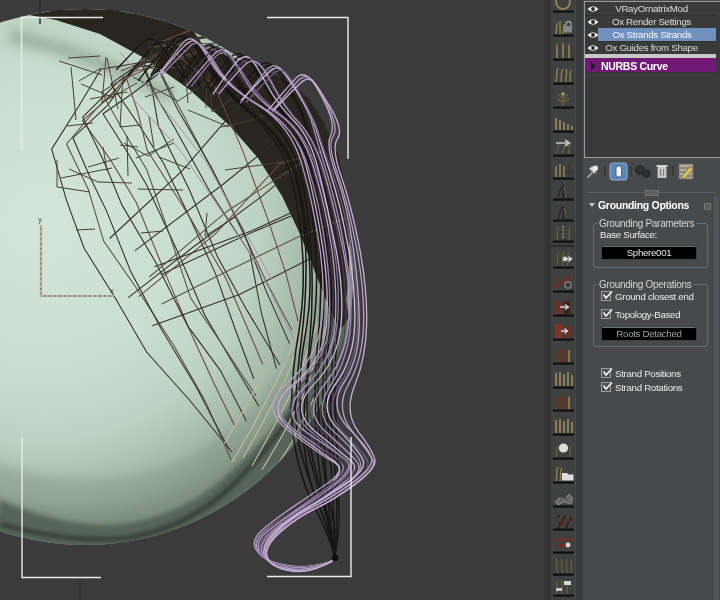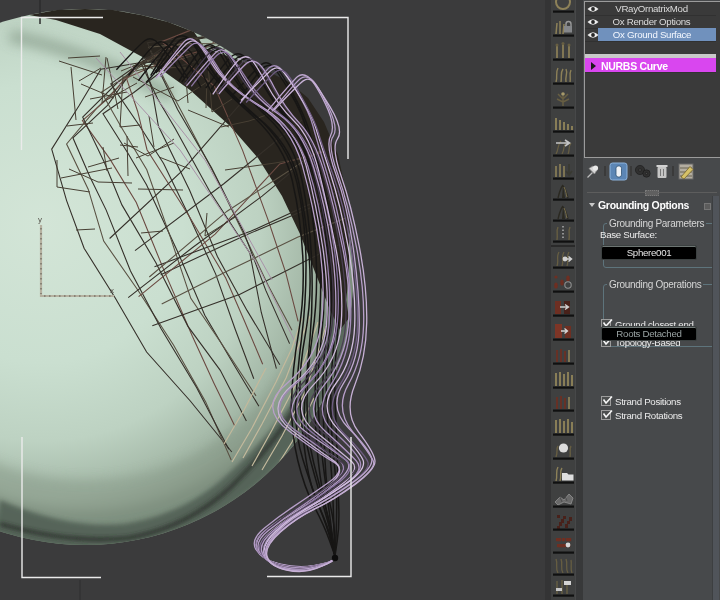--- a/index.html
+++ b/index.html
@@ -6,31 +6,31 @@
 #strip{position:absolute;left:545px;top:0;width:38px;height:600px;background:#3f4040;border-left:6px solid #343435;box-sizing:border-box;}
 #strip .ic{position:absolute;left:1px;width:24px;height:21px;}
 #strip::after{content:"";position:absolute;right:0;top:0;width:7px;height:600px;background:#38393a;border-left:1px solid #474849;}
 #panel{position:absolute;left:583px;top:0;width:137px;height:600px;background:#47494b;font-size:9.7px;letter-spacing:-0.3px;}
 #mlist{position:absolute;left:1px;top:1px;width:147px;height:157px;background:#3a3a3a;border:1px solid #9b9b9b;box-sizing:border-box;}
 .mrow{position:absolute;left:0;width:131px;height:13px;border-bottom:1px solid #313131;color:#dcdcdc;}
 .mrow .eye{position:absolute;left:2px;top:2px;}
 .mrow .lbl{position:absolute;left:14px;right:12px;top:0;height:13px;line-height:13.5px;text-align:center;white-space:nowrap;}
 .sel{background:#7091bd;color:#f4f8ff;}
 .lightrow{position:absolute;left:0;top:52px;width:131px;height:4px;background:#c9c9c9;}
-.nurbs{position:absolute;left:0;top:56px;width:131px;height:14px;background:#d946ef;border-bottom:1px solid #333;color:#fff;font-weight:bold;font-size:10.5px;}
+.nurbs{position:absolute;left:0;top:56px;width:131px;height:14px;background:#701a75;border-bottom:1px solid #333;color:#fff;font-weight:bold;font-size:10.5px;}
 .nurbs span{position:absolute;left:16px;top:1px;line-height:14px;white-space:nowrap;}
 .nurbs i{position:absolute;left:6px;top:3.5px;width:0;height:0;border-left:5px solid #1b1b1b;border-top:4px solid transparent;border-bottom:4px solid transparent;}
 #btnrow{position:absolute;left:0;top:160px;width:137px;height:26px;}
 #splitter{position:absolute;left:4px;top:192px;width:130px;border-top:1px solid #5d5d5d;}
 #grip{position:absolute;left:62px;top:189.5px;width:12px;height:4px;background:#606060;border:1px dotted #7a7a7a;}
 #ropt{position:absolute;left:0px;top:199px;width:158px;height:15px;color:#fff;font-weight:bold;font-size:10.5px;}
-fieldset{position:absolute;left:20px;width:113px;border:1px solid #5e747c;border-radius:3px;margin:0;padding:0;}
+fieldset{position:absolute;left:10px;width:113px;border:1px solid #5e747c;border-radius:3px;margin:0;padding:0;}
 legend{color:#d6d6d6;font-size:10px;margin-left:3px;padding:0 2px;font-weight:normal;white-space:nowrap;}
 .btn{position:absolute;left:18px;width:96px;height:15px;background:#000000;border:1px solid #3c4141;border-radius:2px;color:#e6e6e6;text-align:center;line-height:14px;box-shadow:inset 0 1px 0 #6d7573;box-sizing:border-box;}
-.cb{position:absolute;color:#ececec;white-space:nowrap;margin-top:28px;}
+.cb{position:absolute;color:#ececec;white-space:nowrap;}
 .cb .box{display:inline-block;width:8px;height:8px;background:#4c4e4e;border:1px solid #9d9d9d;vertical-align:-1px;margin-right:4px;position:relative;}
 #scroll{position:absolute;left:712px;top:196px;width:6px;height:404px;background:#50545a;border-left:1px solid #3d3f41;}
 </style></head><body>
 <svg id="vp" width="545" height="600" viewBox="0 0 545 600">
 <defs>
 <radialGradient id="sph" cx="0.42" cy="0.40" r="0.58">
 <stop offset="0" stop-color="#d3e5d7"></stop>
         <stop offset="0.45" stop-color="#cadfd0"></stop>
 <stop offset="0.7" stop-color="#bdd2c2"></stop>
         <stop offset="0.88" stop-color="#a3b7a6"></stop>
@@ -347,28 +347,35 @@
             <path d="M0.5,4 Q6,-1.5 11.5,4 Q6,9.5 0.5,4 Z" fill="#ededed"></path>
             <circle cx="6" cy="4" r="1.9" fill="#262626"></circle>
           </svg></span>
         <span class="lbl">VRayOrnatrixMod</span>
       </div>
   <div class="mrow" style="top:13px">
         <span class="eye"><svg width="12" height="8" viewBox="0 0 12 8">
             <path d="M0.5,4 Q6,-1.5 11.5,4 Q6,9.5 0.5,4 Z" fill="#ededed"></path>
             <circle cx="6" cy="4" r="1.9" fill="#262626"></circle>
           </svg></span>
-        <span class="lbl">Ox Render Options</span>
+        <span class="lbl">Ox Render Settings</span>
       </div>
   <div class="mrow" style="top:26px">
         <span class="eye"><svg width="12" height="8" viewBox="0 0 12 8">
             <path d="M0.5,4 Q6,-1.5 11.5,4 Q6,9.5 0.5,4 Z" fill="#ededed"></path>
             <circle cx="6" cy="4" r="1.9" fill="#262626"></circle>
           </svg></span>
-        <span class="lbl sel" style="left:13px;right:0;padding-right:10px;box-sizing:border-box;">Ox Ground Surface</span>
+        <span class="lbl sel" style="left:13px;right:0;padding-right:10px;box-sizing:border-box;">Ox Strands Strands</span>
+      </div>
+  <div class="mrow" style="top:39px">
+        <span class="eye"><svg width="12" height="8" viewBox="0 0 12 8">
+            <path d="M0.5,4 Q6,-1.5 11.5,4 Q6,9.5 0.5,4 Z" fill="#ededed"></path>
+            <circle cx="6" cy="4" r="1.9" fill="#262626"></circle>
+          </svg></span>
+        <span class="lbl">Ox Guides from Shape</span>
       </div>
   <div class="lightrow"></div>
   <div class="nurbs">
         <i></i>
         <span>NURBS Curve</span>
       </div>
  </div>
  <div id="btnrow">
   <svg width="137" height="26">
    <g transform="translate(2,2)">

